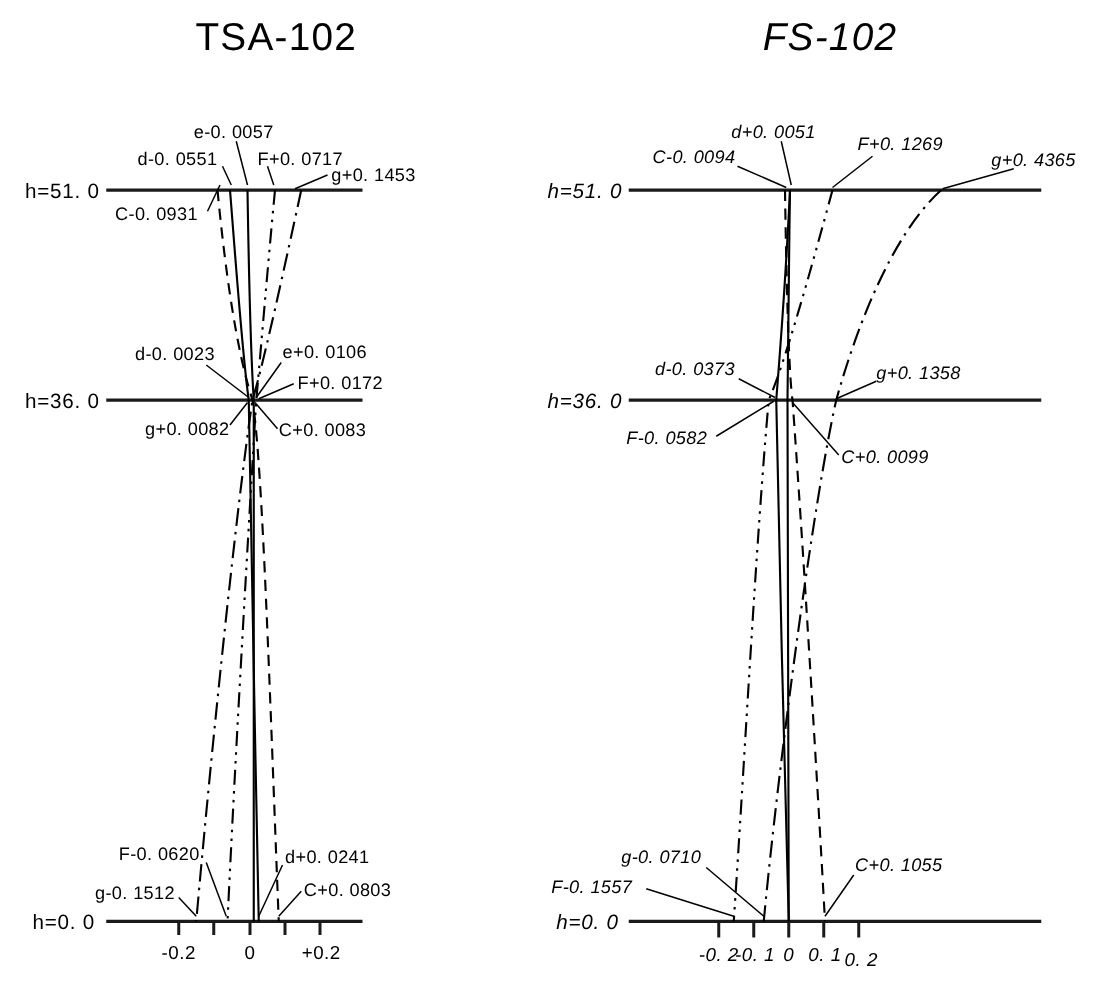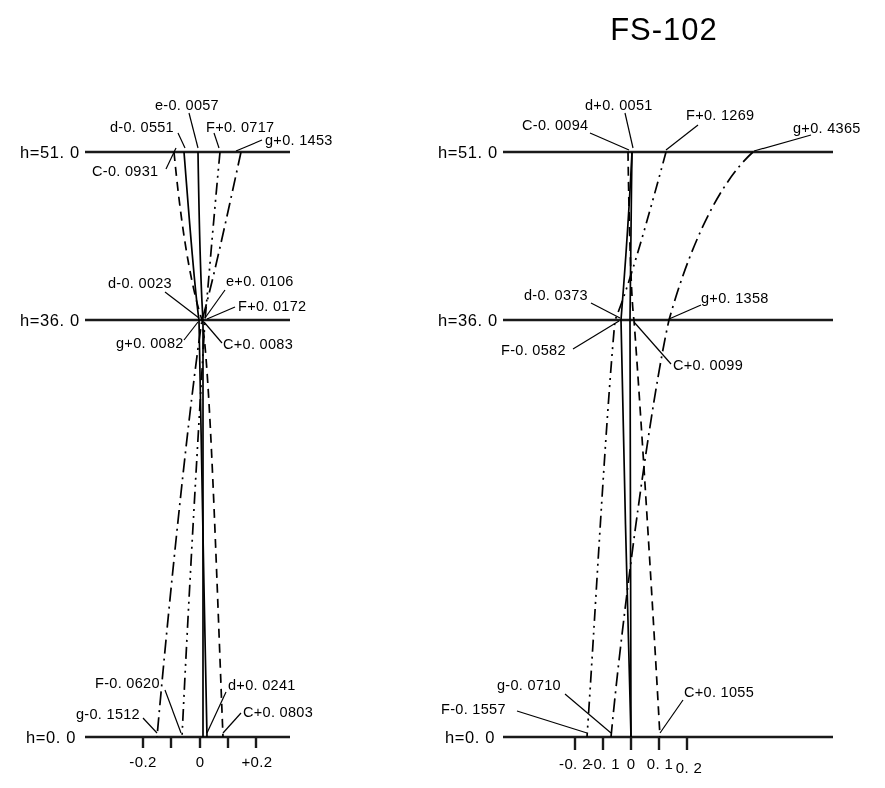--- a/index.html
+++ b/index.html
@@ -1,20 +1,20 @@
 <!DOCTYPE html>
 <html><head>
 <meta charset="utf-8">
 <style>
   html,body{margin:0;padding:0;background:#ffffff;}
   body{width:885px;height:788px;font-family:"Liberation Sans","DejaVu Sans",sans-serif;color:#000;}
   #root{position:relative;width:885px;height:788px;overflow:hidden;}
   .panel{position:absolute;top:0;height:788px;width:442px;}
   #panel-left{left:0;}
-  #panel-right{left:443px;}
+  #panel-right{left:443px;font-style:italic;}
   .chart-title{
     position:absolute;top:12px;left:0;width:100%;
     text-align:center;font-size:31px;letter-spacing:1px;
     font-family:"Liberation Sans","DejaVu Sans",sans-serif;
   }
   svg{position:absolute;left:0;top:0;overflow:visible;}
   text{font-family:"Liberation Sans","DejaVu Sans",sans-serif;fill:#000;}
   .hlabel{font-size:16.5px;letter-spacing:.6px;}
   .ticklabel{font-size:15px;letter-spacing:.4px;}
   .curvelabel{font-size:14.5px;letter-spacing:.3px;}
@@ -22,20 +22,21 @@
   .tick{stroke:#1a1a1a;stroke-width:2.4;}
   .leader{stroke:#000;stroke-width:1.2;fill:none;}
   .curve{fill:none;stroke:#000;stroke-width:1.7;}
 </style>
 </head>
 <body>
 
 <div id="root">
 
   <div class="panel" id="panel-left">
+    <div class="chart-title">TSA-102</div>
 
     <svg width="442" height="788">
 
       <line class="axisline" x1="85" y1="152" x2="290" y2="152"></line>
       <text class="hlabel" x="20" y="158">h=51. 0</text>
 
       <line class="axisline" x1="85" y1="320" x2="290" y2="320"></line>
       <text class="hlabel" x="20" y="326">h=36. 0</text>
 
       <line class="axisline" x1="85" y1="737" x2="290" y2="737"></line>

